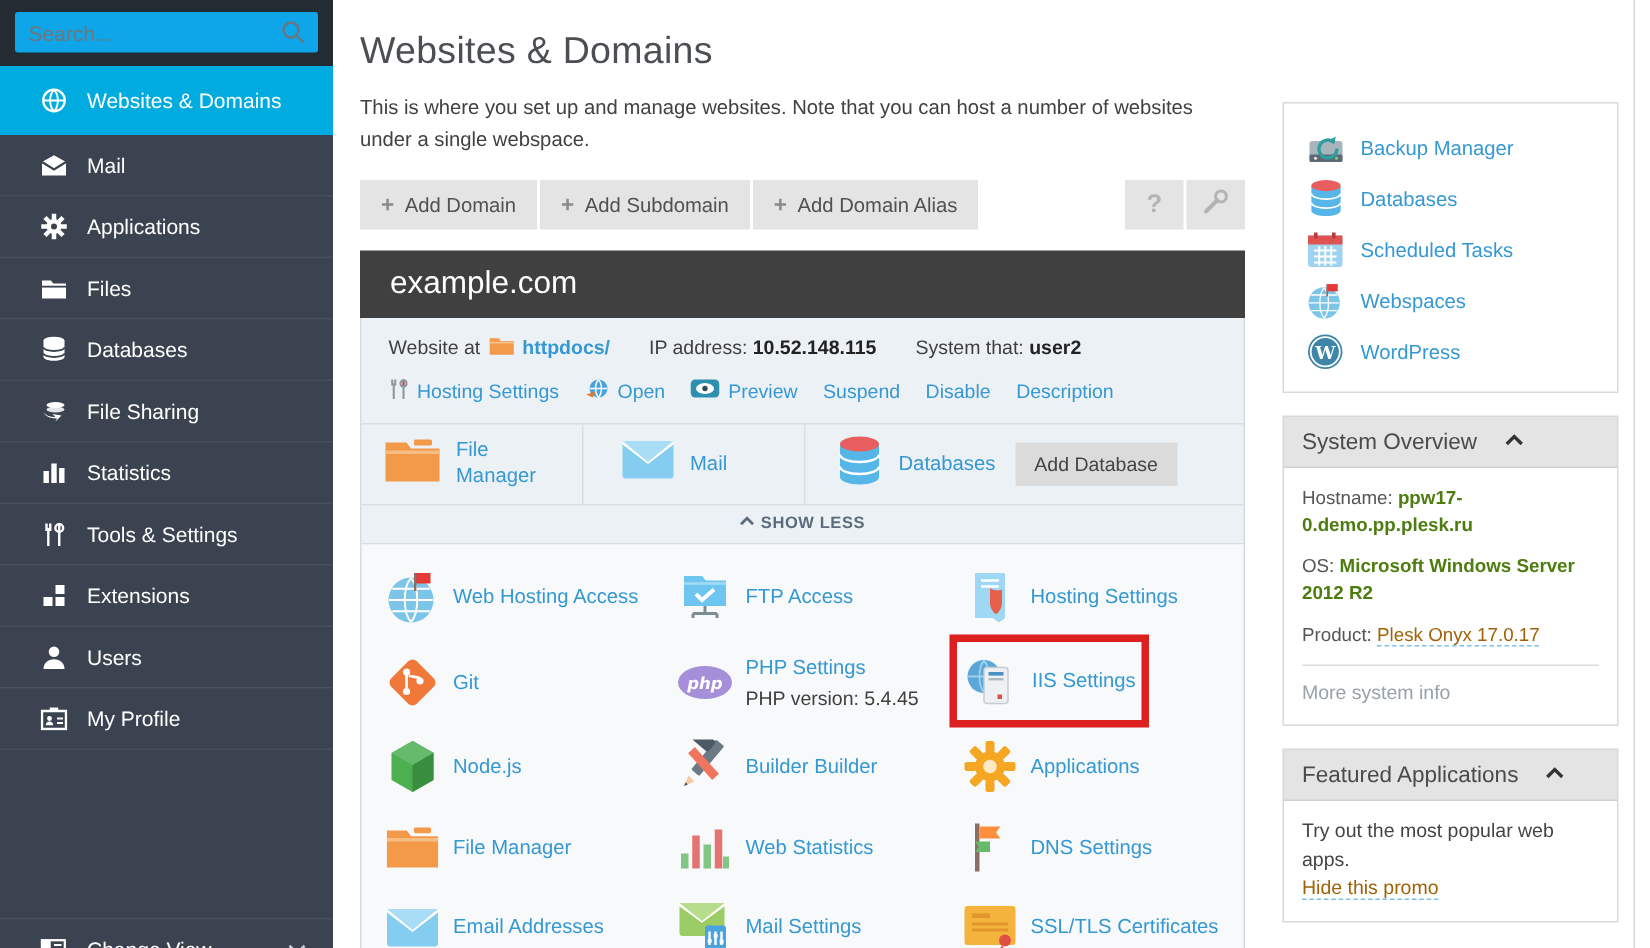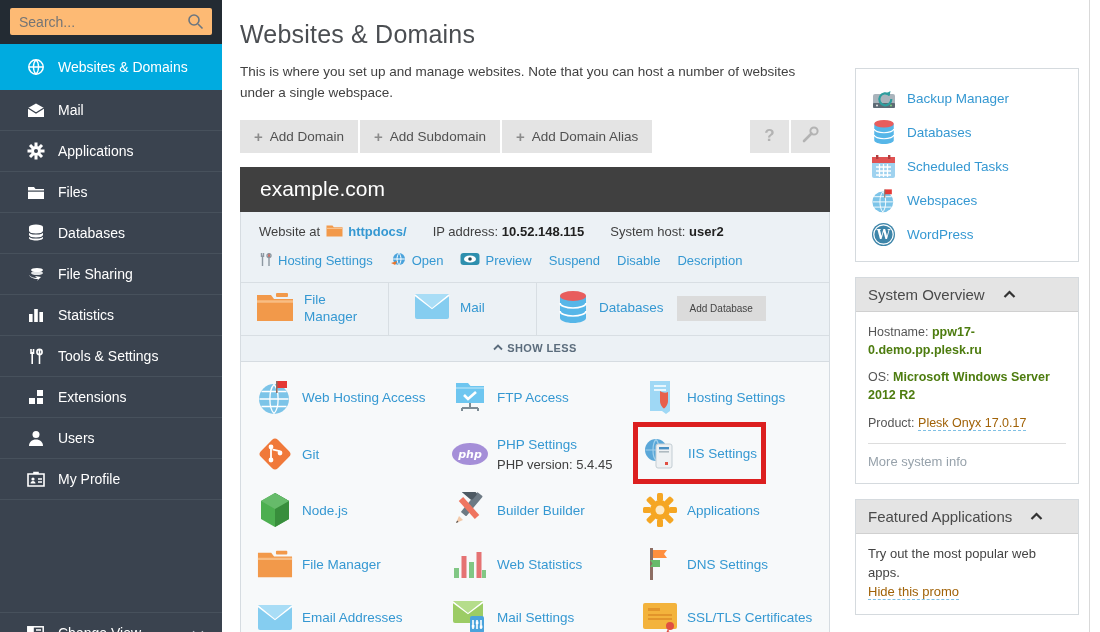--- a/index.html
+++ b/index.html
@@ -4,21 +4,21 @@
 <style>
   * { margin:0; padding:0; box-sizing:border-box; }
   html,body { width:1100px; height:632px; overflow:hidden; }
   body { font-family:"Liberation Sans","DejaVu Sans",sans-serif; background:#fff; color:#414141; }
   .page { position:relative; width:1100px; height:632px; overflow:hidden; background:#fff; }
 
   
   .sidebar { position:absolute; left:0; top:0; width:222px; height:632px; background:#3a434f; }
   .search-strip { background:#232b33; padding:8px 10px 9px 10px; }
   .search-box { position:relative; }
-  .search-box input { width:202px; height:27px; border:none; border-radius:2px; background:#fdba74; padding:0 30px 0 9px; font-family:inherit; font-size:14px; color:#3c3c3c; outline:none; }
+  .search-box input { width:202px; height:27px; border:none; border-radius:2px; background:#0ea5e9; padding:0 30px 0 9px; font-family:inherit; font-size:14px; color:#3c3c3c; outline:none; }
   .search-box svg { position:absolute; right:8px; top:5px; }
   .nav-item { display:flex; align-items:center; height:41px; padding-left:27px; border-bottom:1px solid #47515c; cursor:pointer; }
   .nav-item.active { background:#00abe0; height:46px; border-bottom:none; }
   .nav-item .nico { width:18px; height:18px; margin-right:13px; flex:0 0 18px; display:flex; align-items:center; justify-content:center; }
   .nav-item .nlabel { color:#fff; font-size:14px; }
   .change-view { position:absolute; left:0; top:612px; width:222px; height:40px; border-top:1px solid #47515c; display:flex; align-items:center; padding-left:27px; cursor:pointer; }
   .change-view .nlabel { color:#fff; font-size:14px; }
   .change-view .cv-caret { margin-left:auto; margin-right:18px; }
 
   
@@ -40,21 +40,21 @@
   .info-gap { width:26px; }
   .blue-link { color:#3598d2; text-decoration:none; cursor:pointer; }
   .blue-link.bold { font-weight:700; }
   .links-row { display:flex; align-items:center; gap:17px; padding:10px 18px 12px 18px; font-size:13px; }
   .links-row .lnk { display:inline-flex; align-items:center; gap:5px; }
   .quick-row { display:flex; border-top:1px solid #d8dee3; }
   .qcell { display:flex; align-items:center; padding:7px 0 7px 15px; min-height:48px; }
   .qcell + .qcell { border-left:1px solid #d8dee3; }
   .qc1 { width:147px; } .qc2 { width:148px; padding-left:25px; } .qc3 { flex:1; padding-left:20px; }
   .qcell .qlabel { font-size:13.5px; color:#3598d2; margin-left:10px; line-height:1.25; cursor:pointer; }
-  .add-db-btn { margin-left:13px; background:#dbdbdb; border:none; font-family:inherit; font-size:10px; color:#444; padding:7px 13px; cursor:pointer;text-align:right; }
+  .add-db-btn { margin-left:13px; background:#dbdbdb; border:none; font-family:inherit; font-size:13px; color:#444; padding:7px 13px; cursor:pointer;text-align:right; }
   .show-less { border-top:1px solid #d8dee3; text-align:center; padding:6px 0 7px 0; font-size:11px; font-weight:700; color:#5b6c7c; letter-spacing:.4px; cursor:pointer; }
   .show-less svg { vertical-align:1px; margin-right:4px; }
 
   .card-bottom { background:#f7f9fa; border:1px solid #d6dce1; border-top:none; padding:9px 0 0 15px; }
   .fgrid { display:grid; grid-template-columns:195px 190px 1fr; grid-template-rows:53px 60px 53px 54px 53px 18px; }
   .fitem { display:flex; align-items:center; cursor:pointer; }
   .fitem .ficon { width:38px; flex:0 0 38px; display:flex; justify-content:center; }
   .fitem .ftext { margin-left:8px; }
   .fitem .flabel { font-size:13.5px; color:#3598d2; }
   .fitem .fsub { font-size:13px; color:#3f3f3f; margin-top:4px; }
@@ -265,21 +265,21 @@
           <span style="width:6px"></span>
           <span><svg width="17" height="13" viewBox="0 0 17 13">
                 <path d="M0.5 1.5h6l1.3 1.8h8.7v9.2H0.5z" fill="#f2994a"></path>
                 <path d="M0.5 4.4h16" stroke="#f8c28d" stroke-width="1.2"></path>
               </svg></span>
           <span style="width:5px"></span>
           <a class="blue-link bold">httpdocs/</a>
           <span class="info-gap"></span>
           <span>IP address:</span>&nbsp;<b>10.52.148.115</b>
           <span class="info-gap"></span>
-          <span>System host:</span>&nbsp;<b>user2</b>
+          <span>System that:</span>&nbsp;<b>user2</b>
         </div>
 
         <div class="links-row">
           <span class="lnk">
             <span><svg width="14" height="15" viewBox="0 0 14 15">
                   <path d="M2.5 1v4 M4.5 1v4 M3.5 3.5V14" stroke="#8d98a1" stroke-width="1.4" fill="none"></path>
                   <path d="M10 1v4" stroke="#c0392b" stroke-width="1.4"></path>
                   <circle cx="10" cy="3.6" r="2" fill="none" stroke="#8d98a1" stroke-width="1.4"></circle>
                   <path d="M10 5.6V14" stroke="#8d98a1" stroke-width="1.4"></path>
                 </svg></span>

